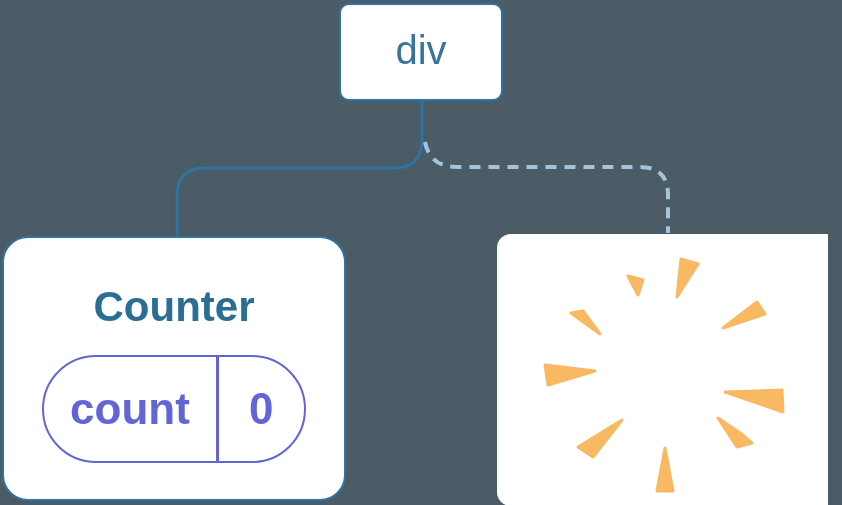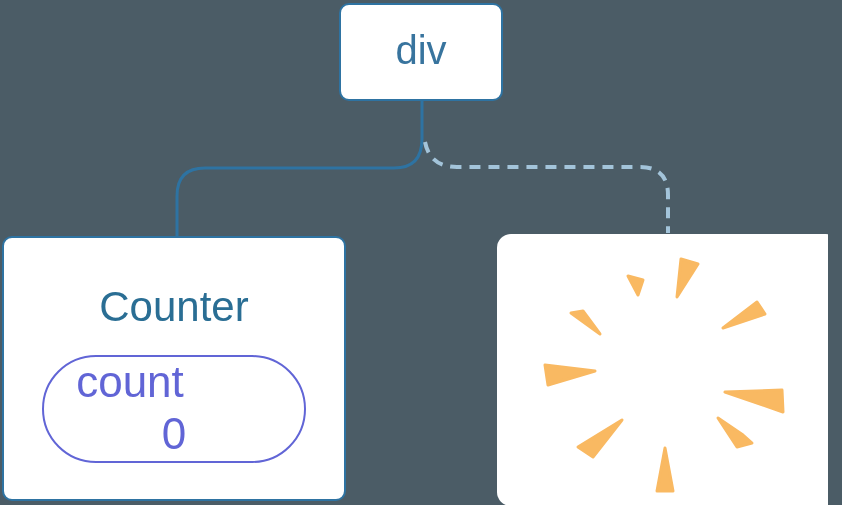--- a/index.html
+++ b/index.html
@@ -44,32 +44,33 @@
     display:flex;align-items:center;justify-content:center;
   }
   .node-root-label{
     font-size:40px;color:var(--node-text);line-height:1;
     padding-bottom:4px;
   }
   .card-counter{
     position:absolute;left:2px;top:236px;width:344px;height:265px;
     background:var(--card-bg);
     border:2.5px solid var(--node-border);
-    border-radius:10px;
+    border-radius:26px;
+    font-weight:bold;
   }
   .counter-title{
     position:absolute;left:0;top:48px;width:100%;
     text-align:center;
     font-size:42px;color:var(--counter-title);line-height:1;
   }
   .state-pill{
     position:absolute;left:38px;top:117px;width:264px;height:108px;
     border:2.5px solid var(--state-purple);
     border-radius:54px;
-    display:flex;align-items:stretch;overflow:hidden;flex-direction:column;
+    display:flex;align-items:stretch;overflow:hidden;
   }
   .state-key{
     width:172px;
     display:flex;align-items:center;justify-content:center;
     font-size:44px;color:var(--state-purple);
   }
   .state-divider{
     width:2.5px;background:var(--state-purple);
   }
   .state-value{

